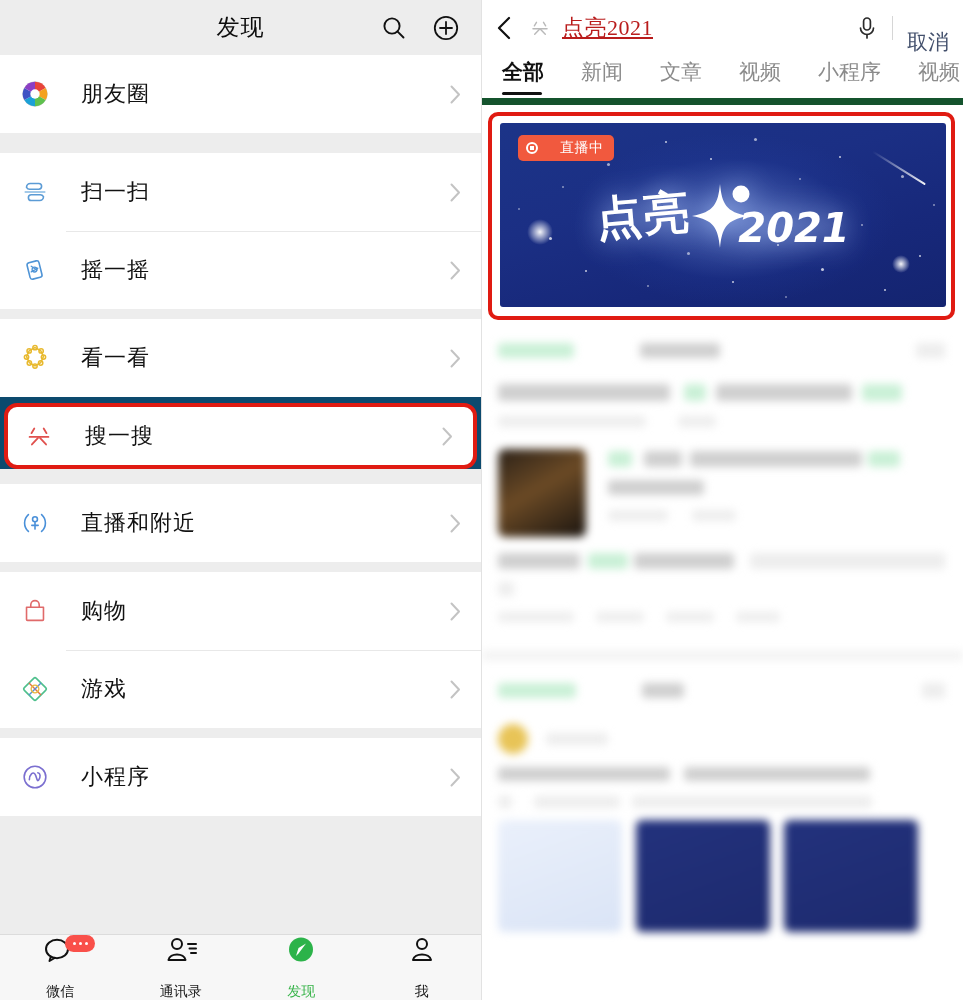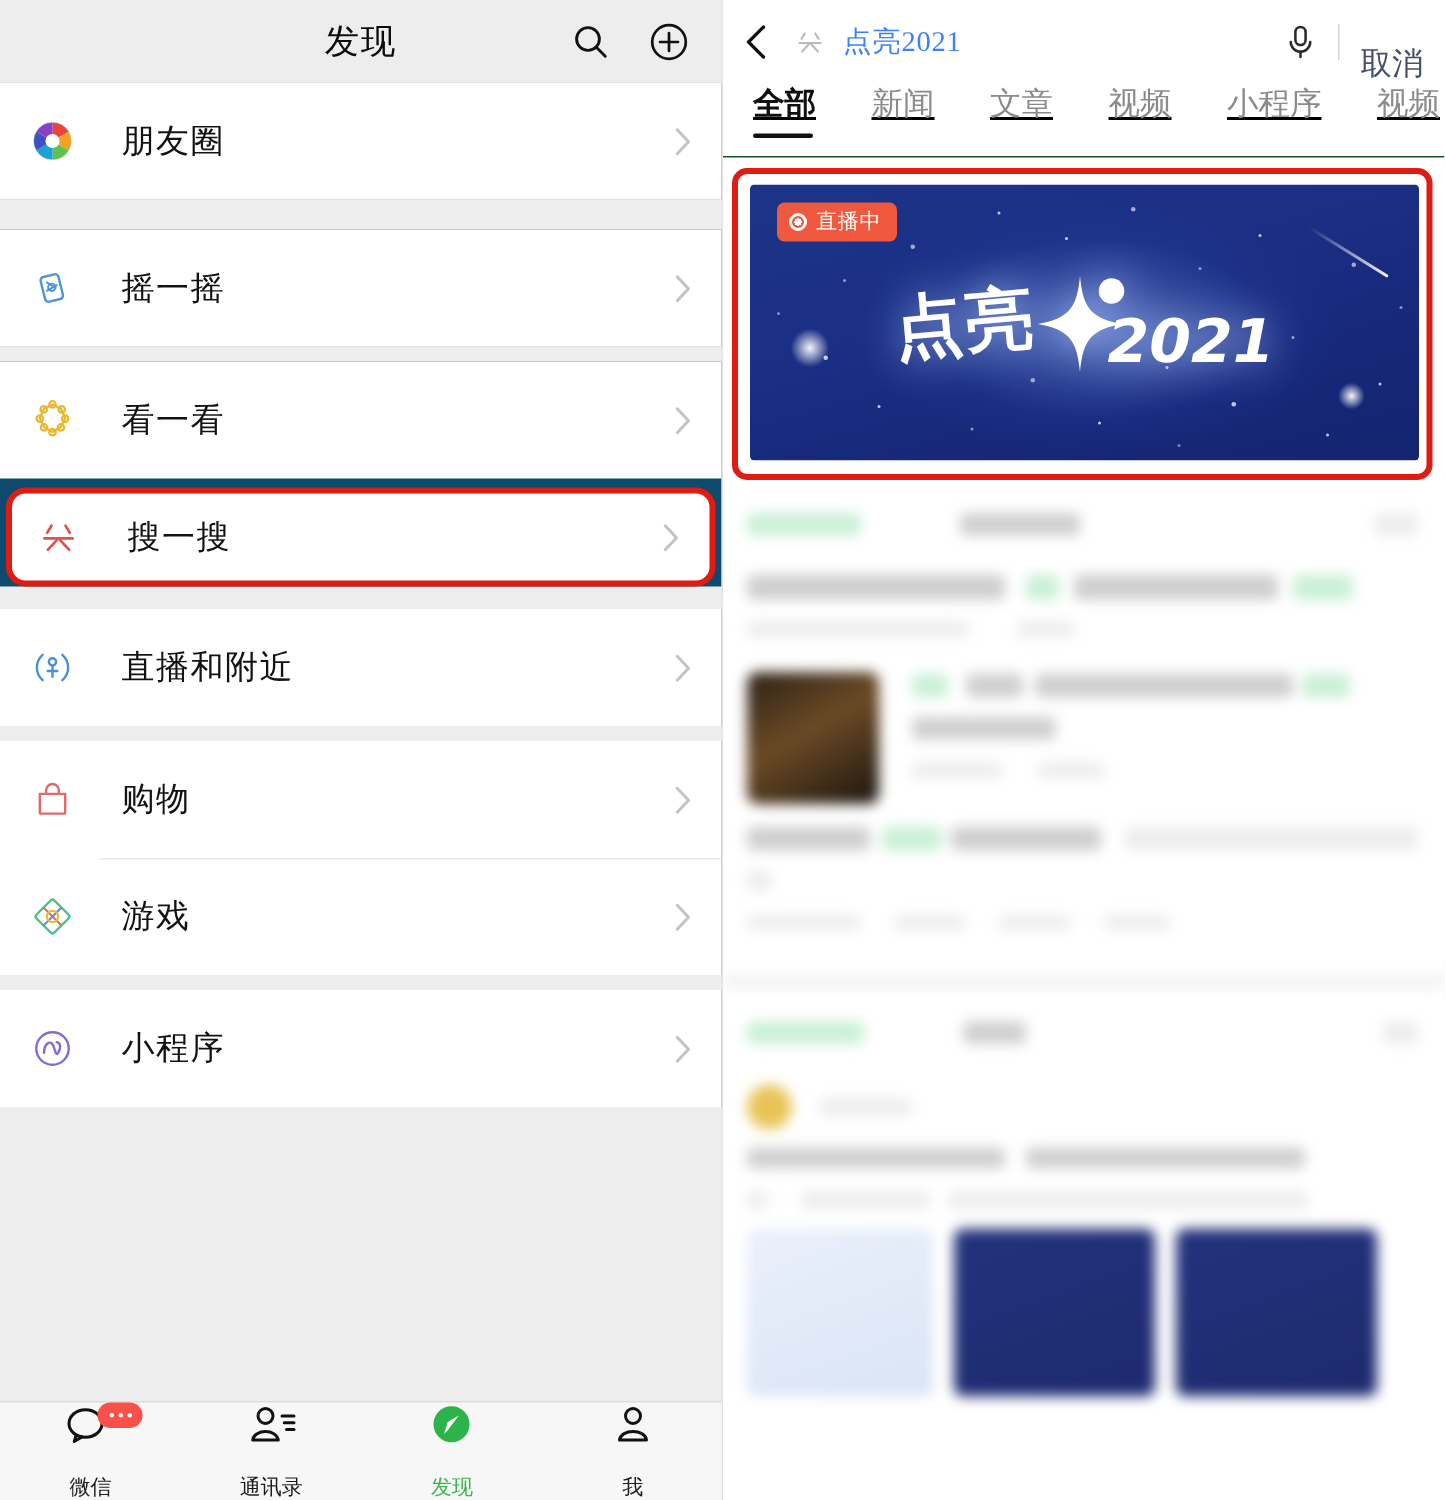--- a/index.html
+++ b/index.html
@@ -102,34 +102,33 @@
     position: relative; width: 481px; height: 1000px;
     background: #fff; overflow: hidden;
   }
   .search-header {
     height: 55px; display: flex; align-items: center;
     padding: 0 14px 0 12px; background: #fff;
   }
   .back-arrow { width: 22px; height: 26px; cursor: pointer; flex: 0 0 22px; }
   .sousou-mini { width: 24px; height: 24px; margin-left: 12px; flex: 0 0 24px; }
   .search-query {
-    margin-left: 10px; font-size: 19px; color: #3b82f6;
+    margin-left: 10px; font-size: 22px; color: #b91c1c;
     letter-spacing: 0.5px; flex: 1 1 auto;
-    white-space: nowrap; overflow: hidden;
+    white-space: nowrap; overflow: hidden; text-decoration: underline;
   }
   .mic-icon { width: 22px; height: 26px; cursor: pointer; flex: 0 0 22px; }
   .hdiv { width: 1px; height: 24px; background: #d6d6d6; margin: 0 14px; }
   .cancel-btn { font-size: 21px; color: #43506c; cursor: pointer; white-space: nowrap; margin-top: 29px; }
 
   .tabs {
-    display: flex; align-items: flex-start;
+    display: flex; align-items: center;
     height: 50px; padding-left: 20px; gap: 37px;
-    border-bottom: 1px solid #14532d;
+    border-bottom: 7px solid #14532d;
     overflow: hidden;
-    text-decoration: underline;
   }
   .tab {
     position: relative; font-size: 21px; color: #8b8b8b;
     padding-bottom: 9px; white-space: nowrap; cursor: pointer;
   }
   .tab.active { color: #101010; font-weight: bold; }
   .tab.active::after {
     content: ""; position: absolute; left: 0; right: 2px; bottom: 0;
     height: 3px; background: #111; border-radius: 2px;
   }
@@ -162,21 +161,21 @@
     top: 44px; right: 16px; border-radius: 2px;
   }
   .big-star {
     position: absolute; width: 26px; height: 26px;
     background:
       radial-gradient(circle, rgba(255,255,255,.95) 0%, rgba(255,255,255,0) 70%);
     border-radius: 50%;
   }
   .live-badge {
     position: absolute; left: 18px; top: 12px;
-    display: flex; align-items: center; gap: 6px;
+    display: flex; align-items: center; gap: 22px;
     background: #f1593e; border-radius: 5px;
     padding: 4px 10px 4px 8px;
   }
   .live-dot {
     width: 12px; height: 12px; border-radius: 50%;
     border: 2px solid #fff;
     background: radial-gradient(circle, #fff 0 42%, transparent 43%);
   }
   .live-text { color: #fff; font-size: 14px; letter-spacing: .5px; }
   .banner-logo {
@@ -264,20 +263,35 @@
               <polyline points="1.5,1.5 9,9.5 1.5,17.5" fill="none" stroke="#c3c3c3" stroke-width="2" stroke-linecap="round" stroke-linejoin="round"></polyline>
             </svg>
         </span>
       </div>
     </div>
     <div class="gap"></div>
 
     <div class="gap"></div>
 
     <div class="list-group">
+      <div class="row">
+        <span class="row-icon">
+          <svg viewBox="0 0 34 34" width="32" height="32">
+            <path d="M8,12 a4,4 0 0 1 4,-4 h9 a3,3 0 0 1 0,6 h-9 a4,4 0 0 1 -4,-2 z" fill="none" stroke="#5b9bd5" stroke-width="1.7" stroke-linejoin="round"></path>
+            <path d="M26,22 a4,4 0 0 1 -4,4 h-9 a3,3 0 0 1 0,-6 h9 a4,4 0 0 1 4,2 z" fill="none" stroke="#5b9bd5" stroke-width="1.7" stroke-linejoin="round"></path>
+            <line x1="6" y1="17" x2="28" y2="17" stroke="#7fb4e0" stroke-width="1.5"></line>
+          </svg>
+        </span>
+        <span class="row-label">扫一扫</span>
+        <span class="row-chevron">
+          <svg viewBox="0 0 11 19" width="11" height="19">
+              <polyline points="1.5,1.5 9,9.5 1.5,17.5" fill="none" stroke="#c3c3c3" stroke-width="2" stroke-linecap="round" stroke-linejoin="round"></polyline>
+            </svg>
+        </span>
+      </div>
       <div class="row">
         <span class="row-icon">
           <svg viewBox="0 0 34 34" width="32" height="32">
             <rect x="10" y="8" width="13" height="18" rx="2.5" transform="rotate(-14 16.5 17)" fill="none" stroke="#4f94d6" stroke-width="1.7"></rect>
             <path d="M13,13 l6,4 M13,19 l7,-4" stroke="#4f94d6" stroke-width="1.4" stroke-linecap="round"></path>
             <circle cx="16.5" cy="16.5" r="2.6" fill="none" stroke="#4f94d6" stroke-width="1.4"></circle>
           </svg>
         </span>
         <span class="row-label">摇一摇</span>
         <span class="row-chevron">

